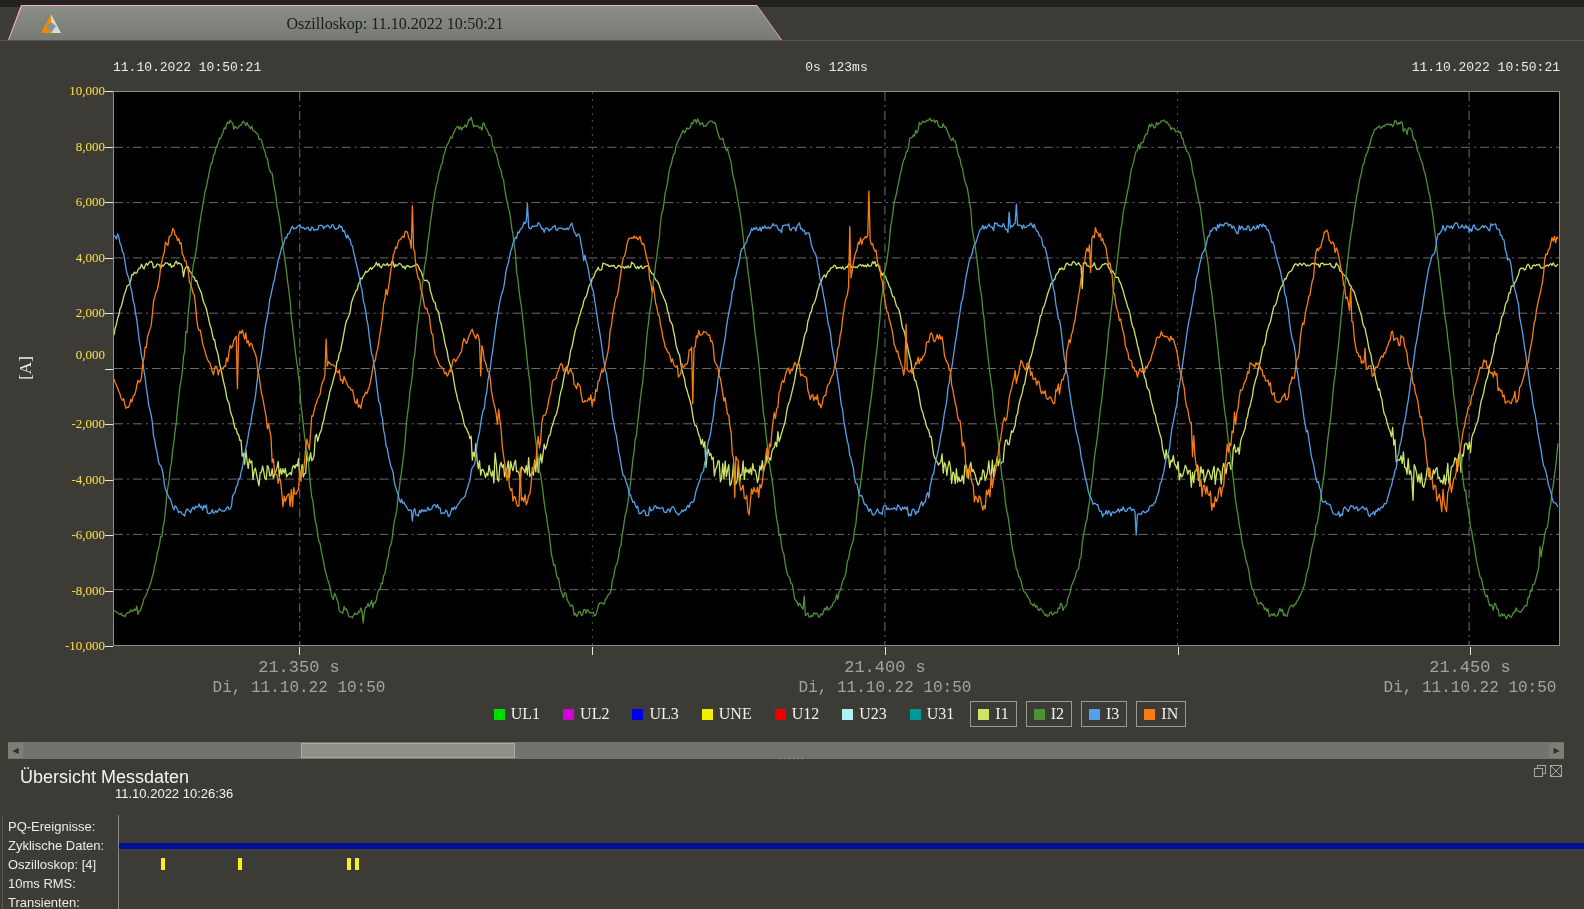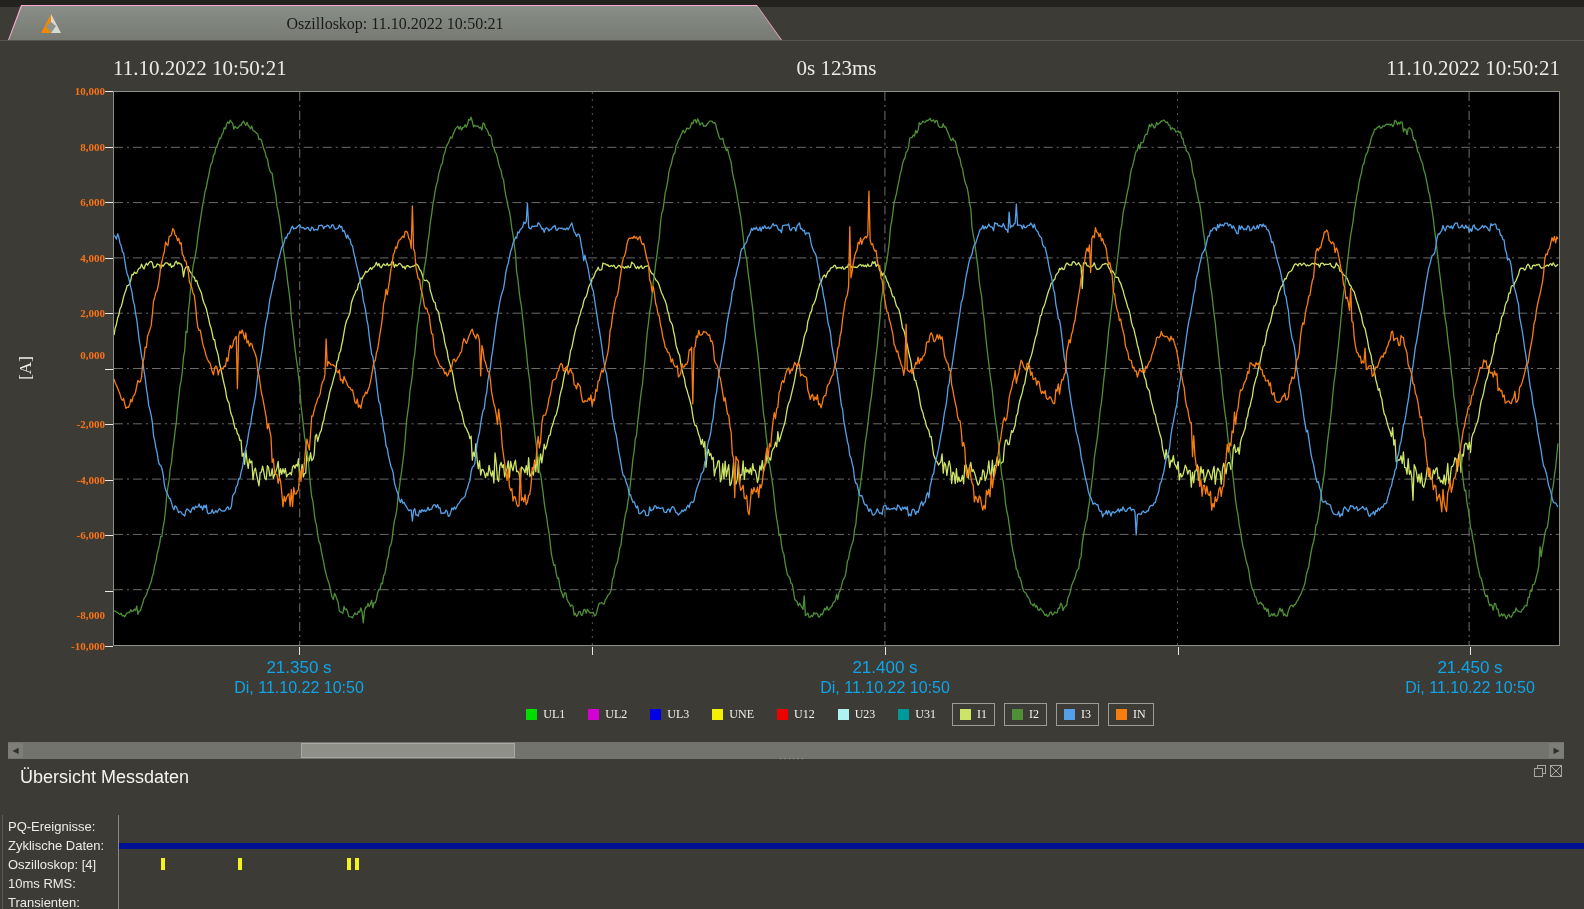--- a/index.html
+++ b/index.html
@@ -10,42 +10,42 @@
   .topstrip{left:0;top:0;width:1584px;height:7px;background:#23221e;}
   .tabline{left:0;top:40px;width:1584px;height:1px;background:#55544e;}
   .tab-outer{left:8px;top:5px;width:774px;height:35px;background:#f9a8d4;
              clip-path:polygon(13px 0,749px 0,774px 35px,0 35px);}
   .tab-inner{left:1px;top:1px;width:772px;height:34px;background:linear-gradient(#8a8e88,#767a73);
              clip-path:polygon(13px 0,748px 0,772px 34px,0 34px);}
   .tab-title{left:0;top:0;width:100%;height:35px;line-height:35px;text-align:center;
              font-family:"Liberation Serif",serif;font-size:16px;color:#1b1b1a;}
   .logo{left:30px;top:7px;width:24px;height:22px;}
   
-  .ts{font-family:Liberation Serif, serif;font-size:21px;color:#ebebe8;height:18px;line-height:18px;}
+  .ts{font-family:Liberation Mono, monospace;font-size:13px;color:#ebebe8;height:18px;line-height:18px;}
   .ts-left{left:113px;top:59px;width:400px;text-align:left;}
   .ts-center{left:113px;top:59px;width:1447px;text-align:center;}
   .ts-right{left:1260px;top:59px;width:300px;text-align:right;}
   
   .plot{left:113px;top:91px;width:1447px;height:555px;background:#000;border:1px solid #8c8c88;
         box-sizing:border-box;}
   .plot svg{display:block;width:100%;height:100%;}
   .ylab{left:0;width:105px;height:20px;text-align:right;font-family:"Liberation Serif",serif;
-        font-size:11px;color:#f97316;line-height:20px;font-weight:bold;}
+        font-size:13px;color:#fde047;line-height:20px;}
   .ytick{left:105px;width:8px;height:1px;background:#e8e8e4;}
   .yunit{left:8px;top:356px;width:40px;height:24px;color:#eeeeec;font-family:"Liberation Serif",serif;
          font-size:17px;transform:rotate(-90deg);text-align:center;}
   .xtick{width:1px;height:8px;background:#e8e8e4;top:647px;}
-  .xlab{top:658px;width:280px;text-align:center;color:#0ea5e9;font-family:Liberation Sans, sans-serif;}
+  .xlab{top:658px;width:280px;text-align:center;color:#a3a3a3;font-family:Liberation Mono, monospace;}
   .xlab .l1{font-size:17px;line-height:20px;}
   .xlab .l2{font-size:16px;line-height:20px;}
   
   .legend{left:113px;top:700px;width:1447px;height:28px;display:flex;justify-content:center;
           align-items:center;gap:9px;}
   .leg-item{display:flex;align-items:center;gap:6px;padding:3px 7px;
-            font-family:"Liberation Serif",serif;font-size:12px;color:#f2f2ef;}
+            font-family:"Liberation Serif",serif;font-size:16px;color:#f2f2ef;}
   .leg-item.boxed{border:1px solid #9b9c94;}
   .leg-sw{width:11px;height:11px;display:inline-block;}
   
   .sbar{left:8px;top:742px;width:1556px;height:17px;background:#72736c;}
   .sbtn{position:absolute;top:1px;width:15px;height:15px;background:#7d7e76;color:#2e2e2a;
         font-size:8px;line-height:15px;text-align:center;}
   .sthumb{position:absolute;top:1px;height:13px;background:#8f9088;border:1px solid #aaaba2;}
   
   .dots{left:752px;top:753px;width:80px;text-align:center;color:#9b9b94;font-size:10px;
         letter-spacing:1px;line-height:12px;}
@@ -95,21 +95,21 @@
       <div class="abs ylab" style="top: 303px;">2,000</div>
       <div class="abs ytick" style="top: 313px;"></div>
       <div class="abs ylab" style="top: 345px;">0,000</div>
       <div class="abs ytick" style="top: 368.5px;"></div>
       <div class="abs ylab" style="top: 414px;">-2,000</div>
       <div class="abs ytick" style="top: 424px;"></div>
       <div class="abs ylab" style="top: 469.5px;">-4,000</div>
       <div class="abs ytick" style="top: 479.5px;"></div>
       <div class="abs ylab" style="top: 525px;">-6,000</div>
       <div class="abs ytick" style="top: 535px;"></div>
-      <div class="abs ylab" style="top: 580.5px; margin-top: 24px;">-8,000</div>
+      <div class="abs ylab" style="top: 580.5px;">-8,000</div>
       <div class="abs ytick" style="top: 590.5px;"></div>
       <div class="abs ylab" style="top: 636px;">-10,000</div>
       <div class="abs ytick" style="top: 646px;"></div>
     </div>
   <div class="abs yunit">[A]</div>
 
   <div class="abs plot">
     <svg id="wave-svg" viewBox="0 0 1447 555" preserveAspectRatio="none">
         <line x1="0" y1="55.5" x2="1447" y2="55.5" stroke="#6b6b68" stroke-dasharray="9 4 2 4"></line>
         <line x1="0" y1="111" x2="1447" y2="111" stroke="#6b6b68" stroke-dasharray="9 4 2 4"></line>
@@ -212,20 +212,21 @@
       <rect x="3.5" y="0.5" width="8" height="8" fill="none" stroke="#a7a7a0"></rect>
       <rect x="0.5" y="3.5" width="8" height="8" fill="#3c3b36" stroke="#a7a7a0"></rect>
     </svg>
     <svg width="12" height="12" viewBox="0 0 12 12">
       <rect x="0.5" y="0.5" width="11" height="11" fill="none" stroke="#a7a7a0"></rect>
       <path d="M1 1 L11 11 M11 1 L1 11" stroke="#a7a7a0" stroke-width="1"></path>
     </svg>
   </div>
 
   <div class="abs ov-title">Übersicht Messdaten</div>
+  <div class="abs ov-ts ov-ts-left">11.10.2022 10:26:36</div>
 
   <div class="abs ov-edge"></div>
   <div class="abs ov-rows" id="ov-rows">
       <div>PQ-Ereignisse:</div>
       <div>Zyklische Daten:</div>
       <div>Oszilloskop: [4]</div>
       <div>10ms RMS:</div>
       <div>Transienten:</div>
     </div>
   <div class="abs ov-divider"></div>

